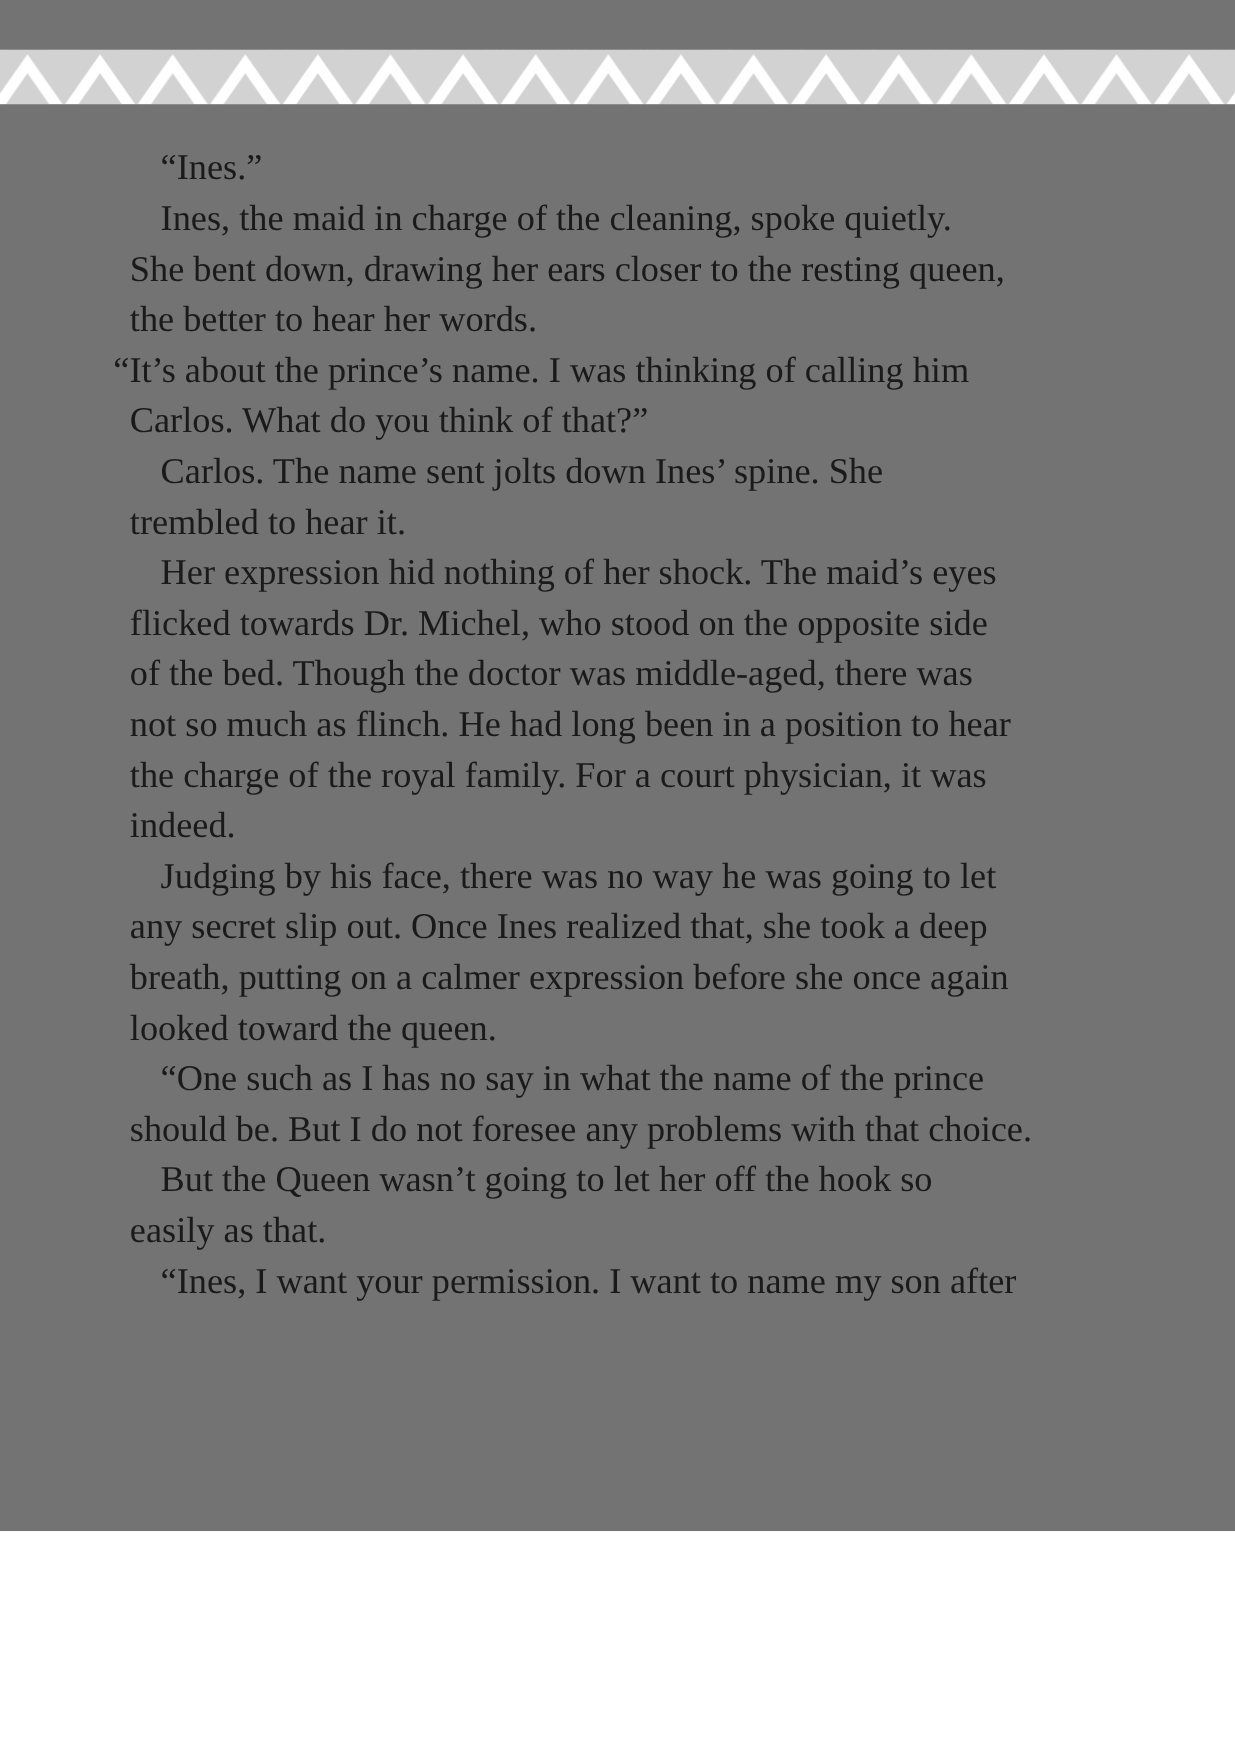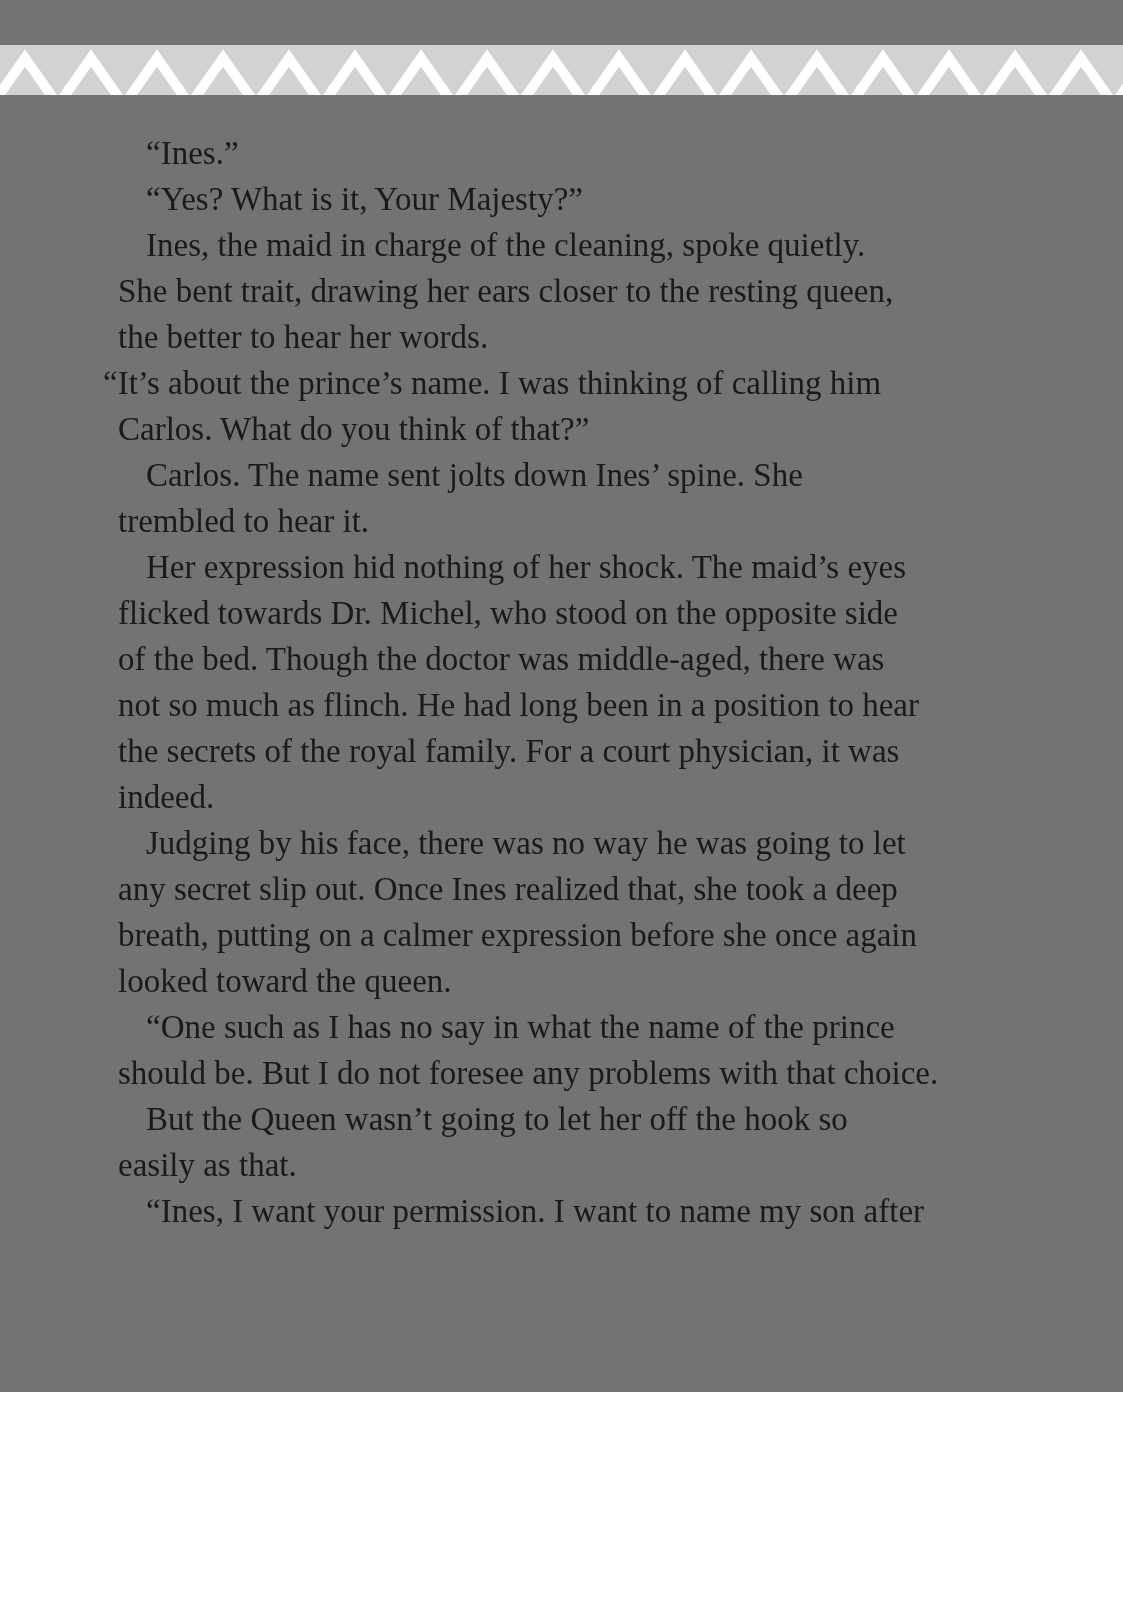--- a/index.html
+++ b/index.html
@@ -53,33 +53,32 @@
       <pattern id="tri-pattern" x="25" y="0" width="66" height="50" patternUnits="userSpaceOnUse">
         <rect width="66" height="50" fill="#d2d2d2"></rect>
         <path d="M -33 60 L 0 13 L 33 60 L 66 13 L 99 60" fill="none" stroke="#ffffff" stroke-width="10"></path>
       </pattern>
     </defs>
     <rect width="1123" height="50" fill="url(#tri-pattern)"></rect>
   </svg>
 
   <div class="text-block" id="text-block">
       <div class="line indent">“Ines.”</div>
-      <div class="line indent">“Yes? What is it, Your Majesty?”</div>
       <div class="line indent">Ines, the maid in charge of the cleaning, spoke quietly.</div>
-      <div class="line">She bent trait, drawing her ears closer to the resting queen,</div>
+      <div class="line">She bent down, drawing her ears closer to the resting queen,</div>
       <div class="line">the better to hear her words.</div>
       <div class="line hang">“It’s about the prince’s name. I was thinking of calling him</div>
       <div class="line">Carlos. What do you think of that?”</div>
       <div class="line indent">Carlos. The name sent jolts down Ines’ spine. She</div>
       <div class="line">trembled to hear it.</div>
       <div class="line indent">Her expression hid nothing of her shock. The maid’s eyes</div>
       <div class="line">flicked towards Dr. Michel, who stood on the opposite side</div>
       <div class="line">of the bed. Though the doctor was middle-aged, there was</div>
       <div class="line">not so much as flinch. He had long been in a position to hear</div>
-      <div class="line">the secrets of the royal family. For a court physician, it was</div>
+      <div class="line">the charge of the royal family. For a court physician, it was</div>
       <div class="line">indeed.</div>
       <div class="line indent">Judging by his face, there was no way he was going to let</div>
       <div class="line">any secret slip out. Once Ines realized that, she took a deep</div>
       <div class="line">breath, putting on a calmer expression before she once again</div>
       <div class="line">looked toward the queen.</div>
       <div class="line indent">“One such as I has no say in what the name of the prince</div>
       <div class="line">should be. But I do not foresee any problems with that choice.</div>
       <div class="line indent">But the Queen wasn’t going to let her off the hook so</div>
       <div class="line">easily as that.</div>
       <div class="line indent">“Ines, I want your permission. I want to name my son after</div>

